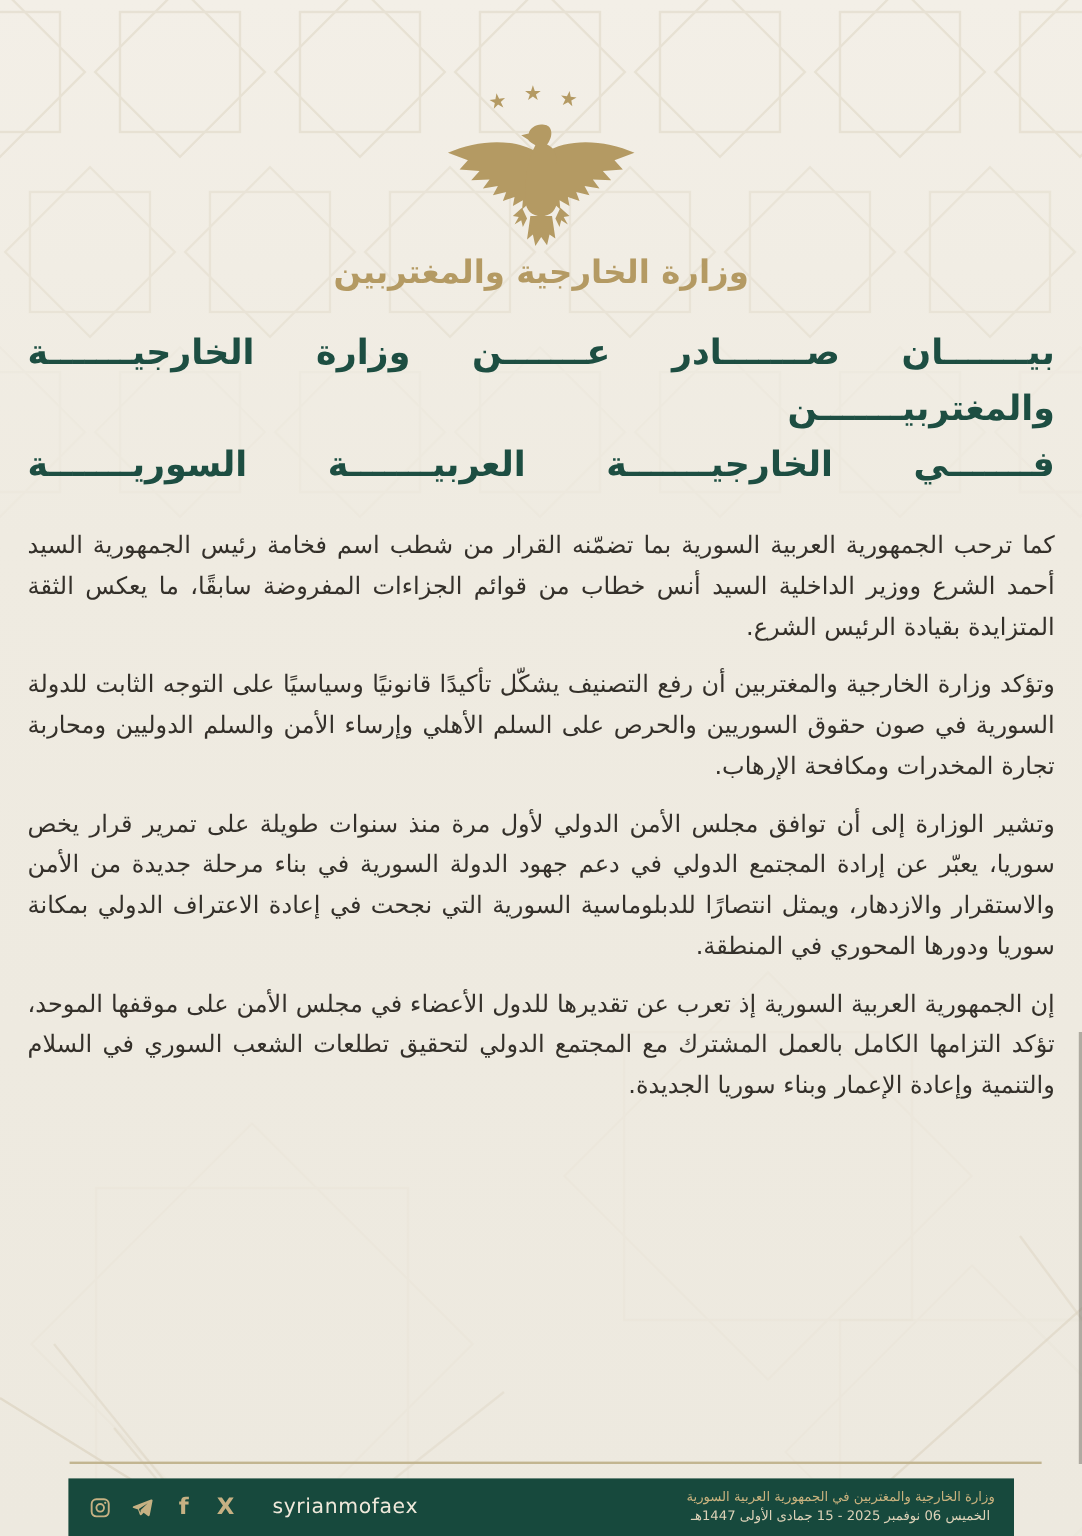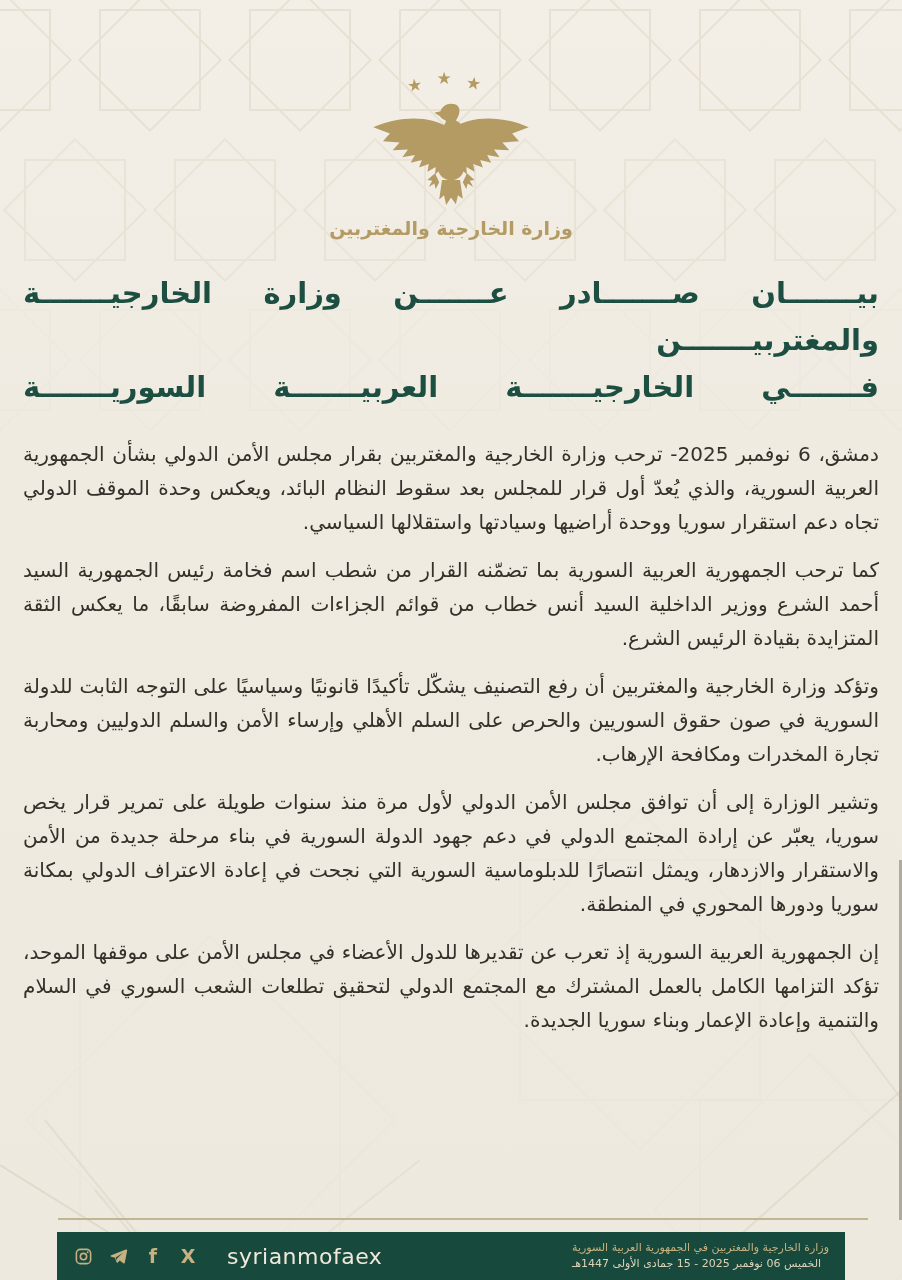--- a/index.html
+++ b/index.html
@@ -14,21 +14,21 @@
 
   
   header{padding-top:70px; text-align:center;}
   .stars{height:22px; color:#b49a63; font-size:17px; letter-spacing:14px;}
   .stars span{display:inline-block;}
   .stars span:nth-child(1){transform:translateY(4px) rotate(-8deg);}
   .stars span:nth-child(2){transform:translateY(-2px);}
   .stars span:nth-child(3){transform:translateY(4px) rotate(8deg);}
   .eagle{display:block; margin:2px auto 0; width:206px; height:118px;}
   .callig{
-    direction:rtl; color:#b49a63; font-weight:700; font-size:19px; line-height:32px;
+    direction:rtl; color:#b49a63; font-weight:700; font-size:27px; line-height:32px;
   }
   .ministry-en{
     color:#b49a63; font-size:8px; letter-spacing:1.6px; line-height:12px;
   }
 
   
   main{padding:0 23px;}
   .title{margin:26px 0 0;}
   .title-line{
     direction:rtl; text-align:justify; text-align-last:justify;
@@ -50,22 +50,22 @@
     position:absolute; left:57px; right:57px; bottom:0; height:48px;
     background:#17493d; z-index:2;
     display:flex; align-items:center; justify-content:space-between;
     padding:0 16px; box-sizing:border-box;
   }
   .social{display:flex; align-items:center; gap:15px;}
   .icn{display:inline-flex; align-items:center; justify-content:center;
        width:20px; height:20px; color:#c6b183; cursor:pointer;}
   .icn svg{width:19px; height:19px;}
   .icn.glyph{font-weight:700; font-size:19px; line-height:20px;}
-  .handle{color:#f0e9db; font-size:22px; letter-spacing:.5px; margin-left:14px; cursor:pointer;}
-  .footer-right{direction:rtl; text-align:left;}
+  .handle{color:#f0e9db; font-size:17px; letter-spacing:.5px; margin-left:14px; cursor:pointer;}
+  .footer-right{direction:rtl; text-align:center;}
   .fr1{color:#c9b27e; font-size:11px; line-height:16px;}
   .fr2{color:#ddd2b8; font-size:11px; line-height:16px;}
 
   .edge-shadow{position:absolute; right:0; top:860px; width:3px; height:360px;
     background:#7c776d; opacity:.55; z-index:1;}
 </style>
 </head>
 <body>
 
 <div class="page">
@@ -189,21 +189,20 @@
       </svg>
       <div class="callig">وزارة الخارجية والمغتربين</div>
     </header>
 
     <main>
       <h1 class="title">
         <div class="title-line">بيـــــــان صـــــــادر عـــــــن وزارة الخارجيـــــــة والمغتربيـــــــن</div>
         <div class="title-line">فـــــــي الخارجيـــــــة العربيـــــــة السوريـــــــة</div>
       </h1>
       <div class="paras">
-        <p class="para">دمشق، 6 نوفمبر 2025- ترحب وزارة الخارجية والمغتربين بقرار مجلس الأمن الدولي بشأن الجمهورية العربية السورية، والذي يُعدّ أول قرار للمجلس بعد سقوط النظام البائد، ويعكس وحدة الموقف الدولي تجاه دعم استقرار سوريا ووحدة أراضيها وسيادتها واستقلالها السياسي.</p>
         <p class="para">كما ترحب الجمهورية العربية السورية بما تضمّنه القرار من شطب اسم فخامة رئيس الجمهورية السيد أحمد الشرع ووزير الداخلية السيد أنس خطاب من قوائم الجزاءات المفروضة سابقًا، ما يعكس الثقة المتزايدة بقيادة الرئيس الشرع.</p>
         <p class="para">وتؤكد وزارة الخارجية والمغتربين أن رفع التصنيف يشكّل تأكيدًا قانونيًا وسياسيًا على التوجه الثابت للدولة السورية في صون حقوق السوريين والحرص على السلم الأهلي وإرساء الأمن والسلم الدوليين ومحاربة تجارة المخدرات ومكافحة الإرهاب.</p>
         <p class="para">وتشير الوزارة إلى أن توافق مجلس الأمن الدولي لأول مرة منذ سنوات طويلة على تمرير قرار يخص سوريا، يعبّر عن إرادة المجتمع الدولي في دعم جهود الدولة السورية في بناء مرحلة جديدة من الأمن والاستقرار والازدهار، ويمثل انتصارًا للدبلوماسية السورية التي نجحت في إعادة الاعتراف الدولي بمكانة سوريا ودورها المحوري في المنطقة.</p>
         <p class="para">إن الجمهورية العربية السورية إذ تعرب عن تقديرها للدول الأعضاء في مجلس الأمن على موقفها الموحد، تؤكد التزامها الكامل بالعمل المشترك مع المجتمع الدولي لتحقيق تطلعات الشعب السوري في السلام والتنمية وإعادة الإعمار وبناء سوريا الجديدة.</p>
       </div>
     </main>
   </div>
 
   <div class="gold-line"></div>
 

